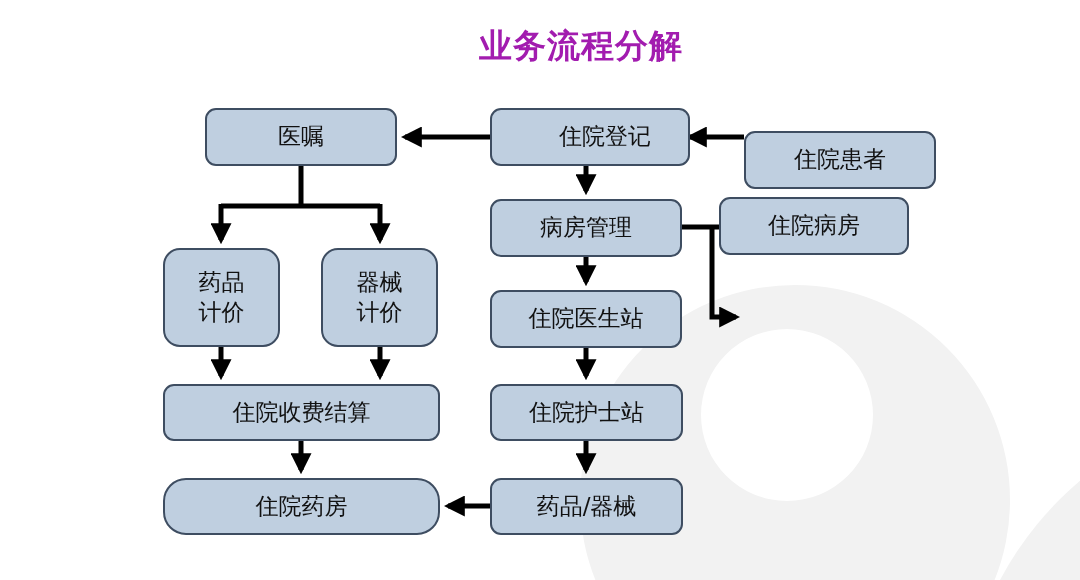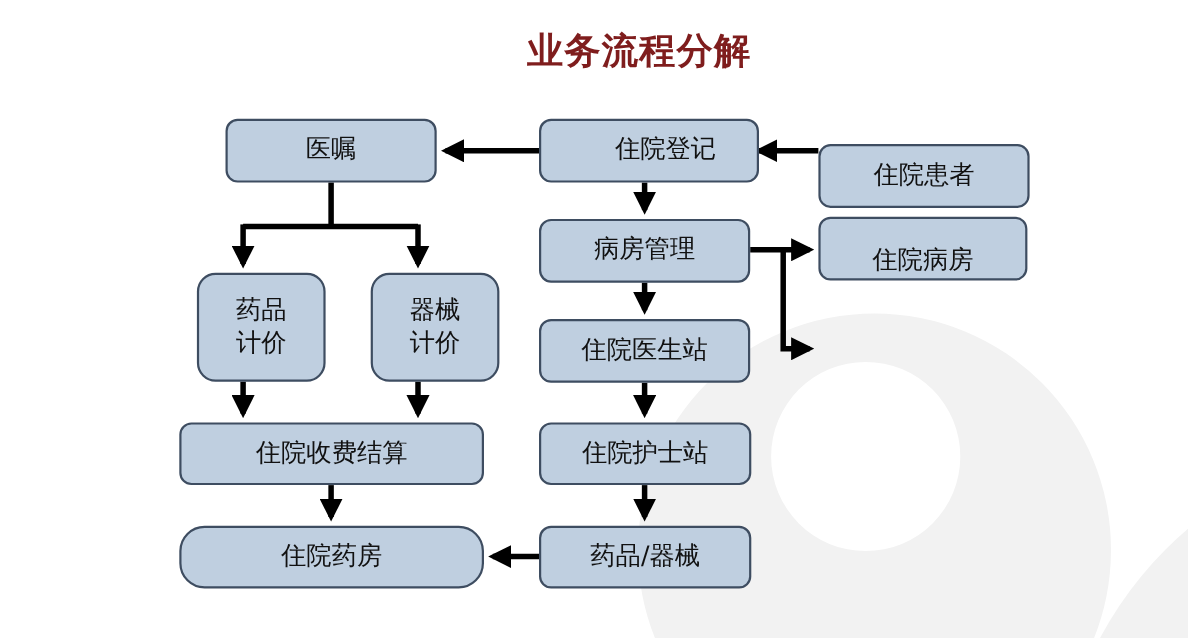--- a/index.html
+++ b/index.html
@@ -3,37 +3,37 @@
 <meta charset="utf-8">
 <style>
   html,body{margin:0;padding:0;background:#fff;}
   .stage{
     position:relative;width:1080px;height:580px;background:#ffffff;
     overflow:hidden;font-family:"DejaVu Sans",sans-serif;
   }
   .watermark{position:absolute;left:0;top:0;z-index:0;}
   .title{
     position:absolute;left:581px;top:24px;transform:translateX(-50%);
-    font-size:33px;font-weight:bold;color:#7f1d1d;white-space:nowrap;z-index:2;
+    font-size:33px;font-weight:bold;color:#a21caf;white-space:nowrap;z-index:2;
     letter-spacing:1px;
   }
   .connectors{position:absolute;left:0;top:0;z-index:1;}
   .node{
     position:absolute;box-sizing:border-box;z-index:2;
     background:#bfcfe0;border:2.5px solid #3e4d61;border-radius:11px;
     display:flex;align-items:center;justify-content:center;
     font-size:23px;color:#111;text-align:center;
   }
   .node span{white-space:pre-line;line-height:1.3;}
-  .tall{border-radius:17px;margin-left:16px;}
+  .tall{border-radius:17px;}
   .n-yizhu              {left:205px;top:108px;width:192px;height:58px;}
   .n-dengji             {left:490px;top:108px;width:200px;height:58px;padding-left:30px;}
   .n-huanzhe            {left:744px;top:108px;width:192px;height:58px;margin-top:23px;}
   .n-bingfang-guanli    {left:490px;top:199px;width:192px;height:58px;}
-  .n-zhuyuan-bingfang   {left:744px;top:197px;width:190px;height:58px;align-items:flex-end;}
+  .n-zhuyuan-bingfang   {left:719px;top:197px;width:190px;height:58px;}
   .n-yaopin-jijia       {left:163px;top:248px;width:117px;height:99px;}
   .n-qixie-jijia        {left:321px;top:248px;width:117px;height:99px;}
   .n-yishengzhan        {left:490px;top:290px;width:192px;height:58px;}
   .n-icu                {left:744px;top:288px;width:190px;height:57px;}
   .n-shoufei            {left:163px;top:384px;width:277px;height:57px;}
   .n-hushizhan          {left:490px;top:384px;width:193px;height:57px;}
   .n-yaofang            {left:163px;top:478px;width:277px;height:57px;border-radius:23px;}
   .n-yaopin-qixie       {left:490px;top:478px;width:193px;height:57px;}
 </style>
 </head>

